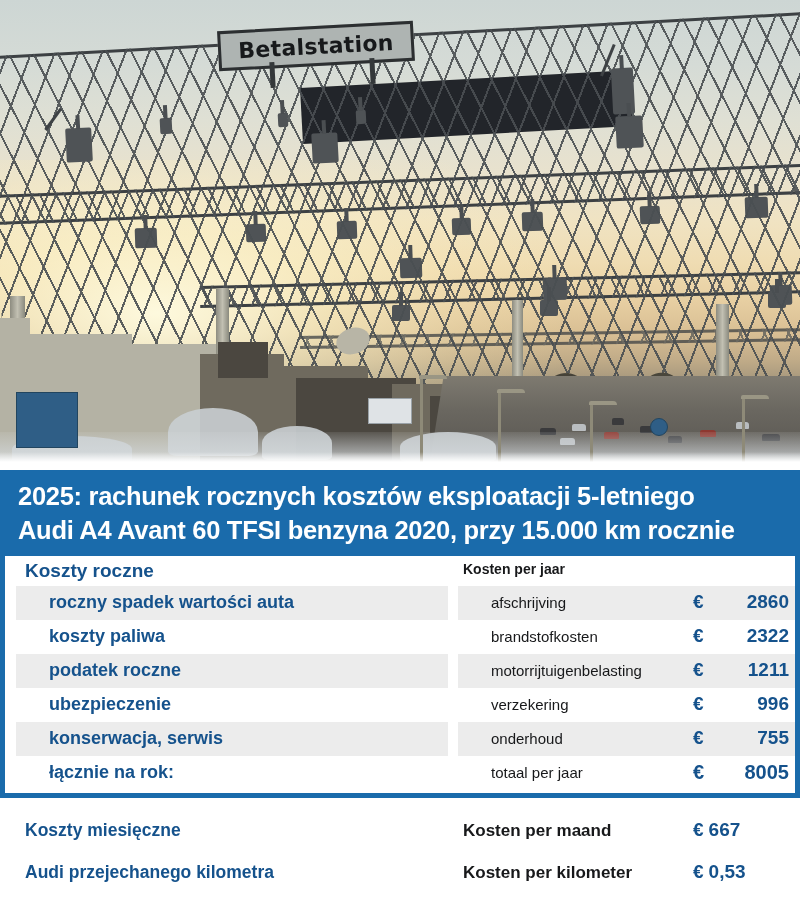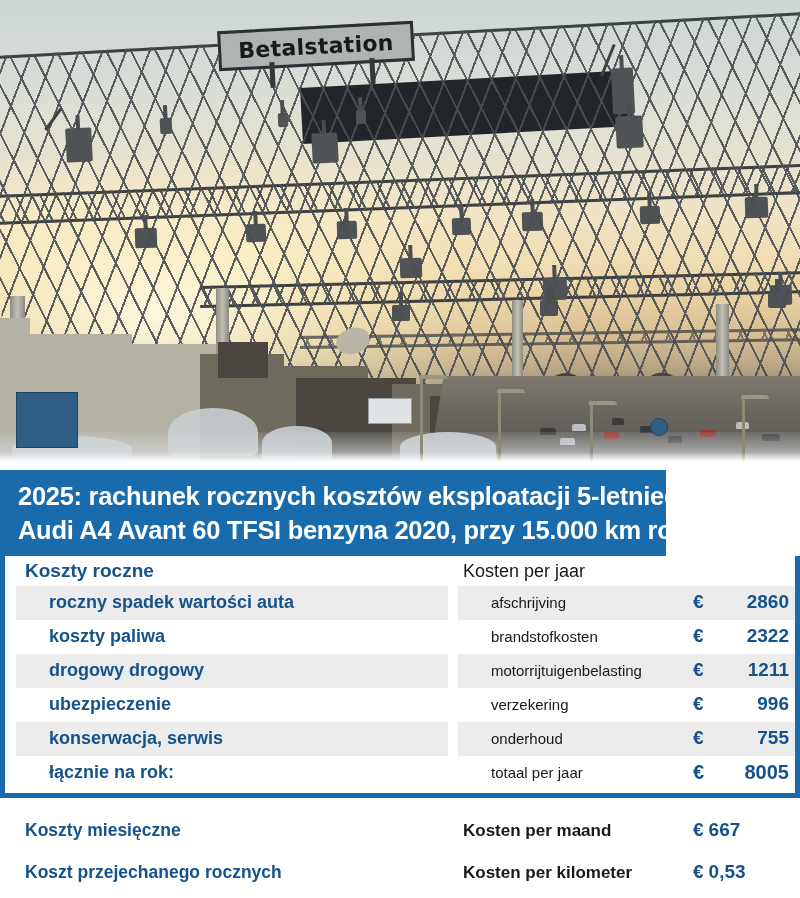--- a/index.html
+++ b/index.html
@@ -256,21 +256,21 @@
     position: absolute;
     left: 0; bottom: 0;
     width: 800px; height: 10px;
     background: linear-gradient(to bottom, rgba(255,255,255,0), #ffffff);
   }
 
   
   .titleband {
     position: absolute;
     left: 0; top: 470px;
-    width: 666px; height: 86px;
+    width: 800px; height: 86px;
     background: #1a6bab;
     padding: 9px 14px 0 18px;
   }
   .titleband .line {
     display: block;
     color: #ffffff;
     font-size: 25.5px;
     font-weight: bold;
     line-height: 34px;
     letter-spacing: -0.3px;
@@ -302,22 +302,22 @@
   .hdr-pl {
     position: absolute;
     left: 20px; top: 4px;
     font-size: 19px;
     font-weight: bold;
     color: #15528c;
   }
   .hdr-nl {
     position: absolute;
     left: 458px; top: 5px;
-    font-size: 18px;
-    font-weight: normal;
+    font-size: 14px;
+    font-weight: bold;
     color: #17181a;
   }
 
   
   .row {
     position: relative;
     height: 34px;
   }
   .row .band-l {
     position: absolute;
@@ -553,21 +553,21 @@
         <span class="cell-nl">brandstofkosten</span>
         <span class="cell-val">
           <span class="cur">€</span>
           <span class="num">2322</span>
         </span>
       </div>
 
       <div class="row zebra">
         <div class="band-l"></div>
         <div class="band-r"></div>
-        <span class="cell-pl">drogowy drogowy</span>
+        <span class="cell-pl">podatek roczne</span>
         <span class="cell-nl">motorrijtuigenbelasting</span>
         <span class="cell-val">
           <span class="cur">€</span>
           <span class="num">1211</span>
         </span>
       </div>
 
       <div class="row">
         <div class="band-l"></div>
         <div class="band-r"></div>
@@ -606,21 +606,21 @@
     <div class="summary">
       <div class="sum-row">
         <span class="sum-pl">Koszty miesięczne</span>
         <span class="sum-nl">Kosten per maand</span>
         <span class="sum-val">
           <span class="cur">€</span>
           <span class="num">667</span>
         </span>
       </div>
       <div class="sum-row">
-        <span class="sum-pl">Koszt przejechanego rocznych</span>
+        <span class="sum-pl">Audi przejechanego kilometra</span>
         <span class="sum-nl">Kosten per kilometer</span>
         <span class="sum-val">
           <span class="cur">€</span>
           <span class="num">0,53</span>
         </span>
       </div>
     </div>
 
   </div>
 </div>

